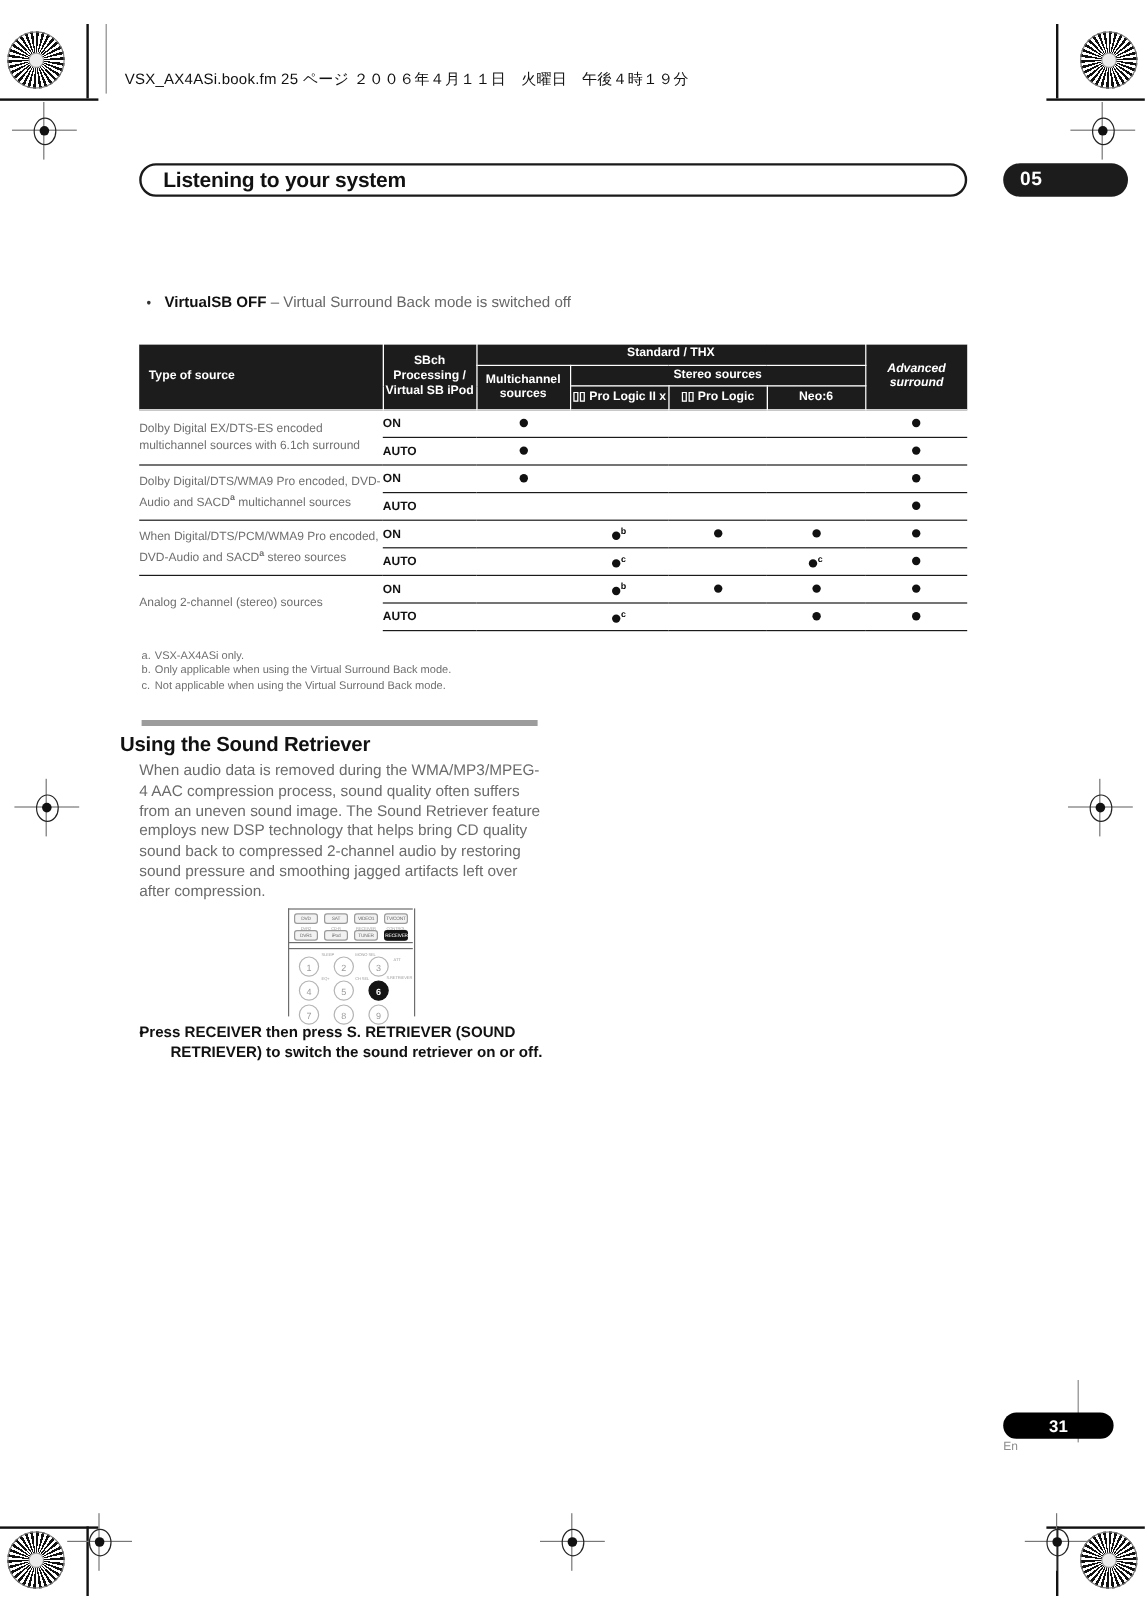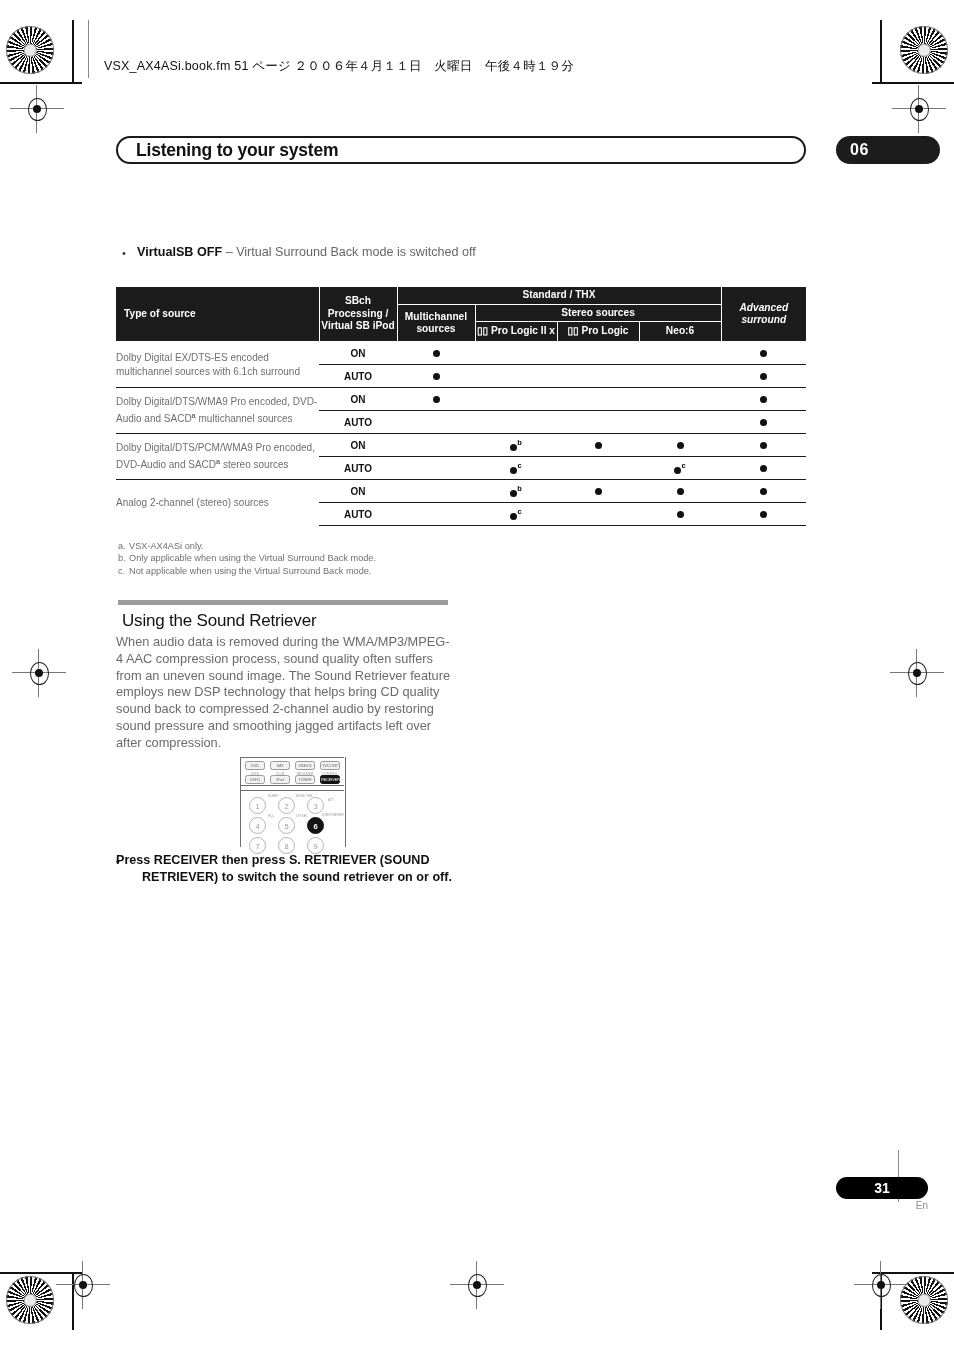--- a/index.html
+++ b/index.html
@@ -49,38 +49,38 @@
 
   
   .tbl{position:absolute;left:116px;top:286px;width:690px;
     border-collapse:collapse;font-size:10.2px;table-layout:fixed;}
   .tbl th,.tbl td{padding:0;margin:0;vertical-align:middle;}
   .hdr th{background:#1c1c1c;color:#ffffff;font-weight:bold;text-align:center;
     border:1px solid #fff;font-size:10.2px;line-height:12.5px;}
   .hdr th.left{text-align:left;padding-left:8px;border-left:none;}
   .hdr th.nob-r{border-right:none;font-style:italic;}
   .cell-src{color:#6f6f6f;font-size:10px;line-height:13.5px;padding:5px 8px 5px 6px;}
-  .cell-mode{color:#111;font-weight:bold;font-size:10px;text-align:center;}
+  .cell-mode{color:#111;font-weight:bold;font-size:10px;text-align:left;}
   .cell-dot{text-align:center;}
   .dot{display:inline-block;width:7px;height:7px;border-radius:50%;background:#111;
     vertical-align:middle;}
   sup{font-size:7.4px;font-weight:bold;vertical-align:super;}
   .cell-src sup{font-weight:bold;}
   tr.grp td{border-top:1.6px solid #1a1a1a;}
   tr.sub td.rule{border-top:1.1px solid #1a1a1a;}
   tr.lastrow td{border-bottom:1.6px solid #1a1a1a;}
 
   
   .fnotes{position:absolute;left:118px;top:540px;font-size:9.2px;color:#6f6f6f;
     line-height:12.4px;}
   .fnotes div span.k{display:inline-block;width:11px;}
 
   
   .secrule{position:absolute;left:118px;top:600px;width:330px;height:5px;background:#9c9c9c;}
-  .sechead{position:absolute;left:122px;top:611px;font-size:17px;font-weight:normal;color:#111;
+  .sechead{position:absolute;left:100px;top:611px;font-size:17px;font-weight:bold;color:#111;
     letter-spacing:-.2px;}
   .secbody{position:absolute;left:116px;top:634px;width:340px;font-size:12.8px;color:#6b6b6b;
     line-height:16.8px;}
 
   
   .remote{position:absolute;left:232px;top:757px;width:120px;height:90px;}
   .rbody{position:absolute;left:8px;top:0;width:104px;height:90px;background:#fff;
     border-left:1.6px solid #6d6d6d;border-right:1.6px solid #6d6d6d;}
   .rsep{position:absolute;left:8px;width:104px;height:1.4px;background:#6d6d6d;}
   .srcbtn{position:absolute;width:20px;height:8.5px;border:1px solid #9a9a9a;
@@ -103,21 +103,21 @@
   .instr{position:absolute;left:116px;top:852px;width:350px;font-size:12.6px;
     font-weight:bold;color:#111;line-height:16.5px;}
   .instr .bdot{position:absolute;left:0;top:1px;font-size:11px;}
   .instr .txt{display:block;margin-left:26px;text-indent:-26px;}
 
   
   .pgpill{position:absolute;left:836px;top:1177px;width:92px;height:22px;
     background:#000000;border-radius:11px;}
   .pgpill span{position:absolute;left:0;right:0;top:3px;text-align:center;color:#fff;
     font-size:14px;font-weight:bold;}
-  .pglang{position:absolute;left:836px;top:1200px;width:92px;text-align:right;
+  .pglang{position:absolute;left:836px;top:1200px;width:92px;text-align:left;
     font-size:10px;color:#8d8d8d;}
 </style>
 </head>
 <body>
 
 <div class="regstar" style="left:6px;top:26px;width:48px;height:48px;"></div>
 <div class="cropline" style="left:72px;top:20px;width:1.5px;height:62px;"></div>
 <div class="cropline" style="left:0px;top:82px;width:82px;height:1.5px;"></div>
 <div class="thinline" style="left:88px;top:20px;width:1px;height:58px;"></div>
 <div class="crosshair" style="left:24px;top:96px;">
@@ -169,26 +169,26 @@
 <div class="cropline" style="left:880px;top:1272px;width:1.5px;height:58px;"></div>
 <div class="cropline" style="left:872px;top:1272px;width:82px;height:1.5px;"></div>
 <div class="crosshair" style="left:868px;top:1272px;">
   <div class="vl"></div>
     <div class="hl"></div>
     <div class="ring"></div>
     <div class="dot"></div>
 </div>
 <div class="thinline" style="left:898px;top:1150px;width:1px;height:52px;"></div>
 
-<div class="fmline">VSX_AX4ASi.book.fm  51 ページ  ２００６年４月１１日　火曜日　午後４時１９分</div>
+<div class="fmline">VSX_AX4ASi.book.fm  25 ページ  ２００６年４月１１日　火曜日　午後４時１９分</div>
 
 <div class="chapbar"></div>
 <div class="chaptitle">Listening to your system</div>
 <div class="chapnum">
-  <span>06</span>
+  <span>05</span>
 </div>
 
 <div class="bullet-virt">
   <span class="bdot">•</span>
   <span class="txt">
     <b>VirtualSB OFF</b><span> – Virtual Surround Back mode is switched off</span>
   </span>
 </div>
 
 <table class="tbl">
@@ -250,21 +250,21 @@
     <tr class="sub">
       <td class="cell-mode rule" style="height:22px">AUTO</td>
       <td class="cell-dot rule"></td>
       <td class="cell-dot rule"></td>
       <td class="cell-dot rule"></td>
       <td class="cell-dot rule"></td>
       <td class="cell-dot rule"><span class="dot"></span></td>
     </tr>
 
     <tr class="grp">
-      <td class="cell-src" rowspan="2"><span>Dolby Digital/DTS/PCM/WMA9 Pro encoded, DVD-Audio and SACD</span><sup>a</sup><span> stereo sources</span></td>
+      <td class="cell-src" rowspan="2"><span>When Digital/DTS/PCM/WMA9 Pro encoded, DVD-Audio and SACD</span><sup>a</sup><span> stereo sources</span></td>
       <td class="cell-mode" style="height:22px">ON</td>
       <td class="cell-dot"></td>
       <td class="cell-dot"><span class="dot"></span><sup>b</sup></td>
       <td class="cell-dot"><span class="dot"></span></td>
       <td class="cell-dot"><span class="dot"></span></td>
       <td class="cell-dot"><span class="dot"></span></td>
     </tr>
     <tr class="sub">
       <td class="cell-mode rule" style="height:22px">AUTO</td>
       <td class="cell-dot rule"></td>

